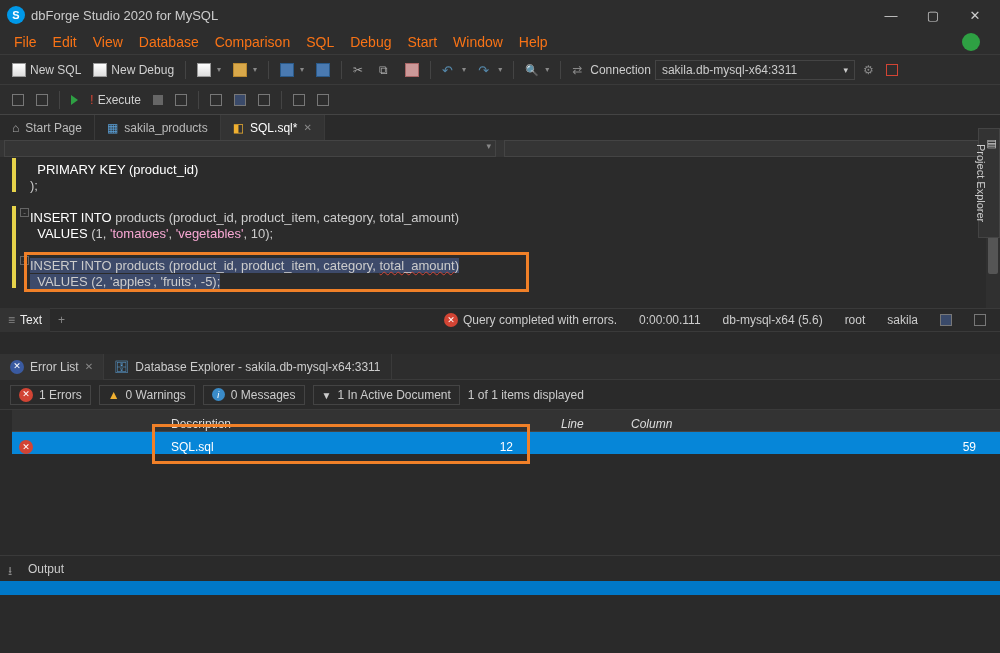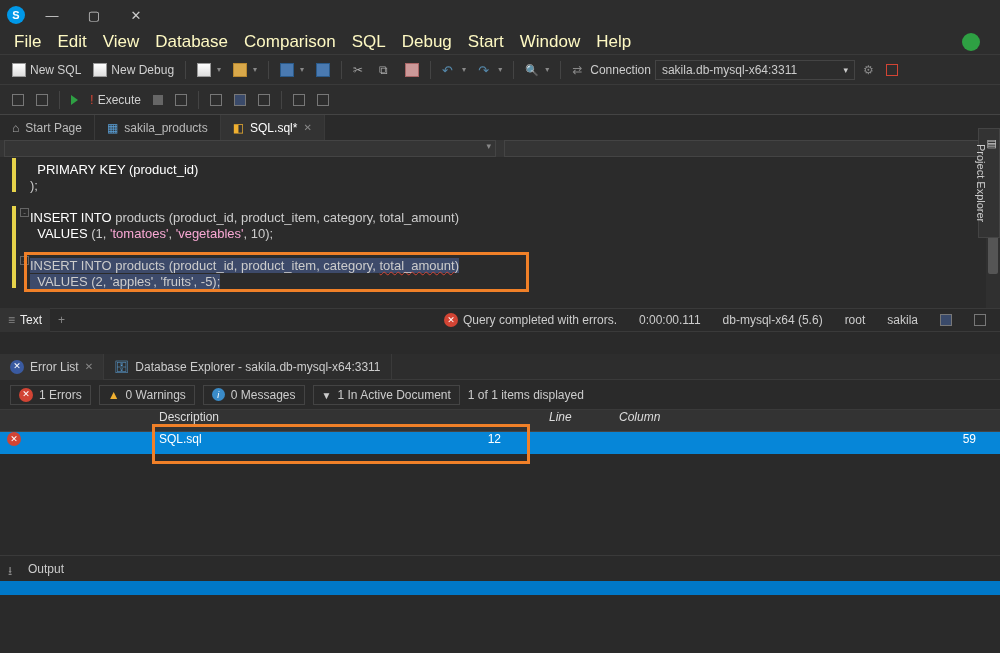--- a/index.html
+++ b/index.html
@@ -4,21 +4,21 @@
 <style>
 * { margin:0; padding:0; box-sizing:border-box; font-family:"Segoe UI",Arial,sans-serif; }
 body { background:#2a2a2a; color:#ccc; width:1000px; height:653px; overflow:hidden; font-size:12px; position:relative; }
 .titlebar { display:flex; align-items:center; height:30px; background:#2d2d2d; padding:0 4px; }
 .app-icon { width:18px; height:18px; background:#0098e8; border-radius:50%; display:flex; align-items:center; justify-content:center; color:#fff; font-weight:bold; font-size:11px; margin:0 6px 0 3px; }
 .titlebar .title { flex:1; color:#ccc; font-size:13px; }
 .win-controls { display:flex; }
 .win-controls .wc { width:42px; height:26px; display:flex; align-items:center; justify-content:center; font-size:13px; cursor:pointer; }
 .wc.min::before{content:"—";} .wc.max::before{content:"▢";} .wc.close::before{content:"✕";}
 .menubar { display:flex; align-items:center; height:24px; background:#2d2d2d; padding:0 6px; }
-.menubar .item { padding:2px 8px; cursor:pointer; font-size:17px; color:#fef9c3; }
+.menubar .item { padding:2px 8px; cursor:pointer; font-size:14px; color:#f97316; }
 .menubar .filler { flex:1; }
 .orb { width:18px; height:18px; border-radius:50%; background:#2ea043; display:inline-block; margin-right:14px; }
 
 .toolbar { display:flex; align-items:center; height:30px; background:#2d2d2d; padding:0 8px; gap:4px; border-top:1px solid #3a3a3a; }
 .tbtn { height:22px; padding:0 4px; display:flex; align-items:center; gap:4px; cursor:pointer; color:#d0d0d0; font-size:12px; }
 .tbtn .caret { font-size:8px; color:#888; margin-left:2px; }
 .sep { width:1px; height:18px; background:#444; margin:0 3px; }
 .ico { width:14px; height:14px; display:inline-block; position:relative; }
 .ico-doc{ background:linear-gradient(#fff,#ddd); border:1px solid #999;}
 .ico-save{ background:#4a7ab1; border:1px solid #2a5a8a;}
@@ -68,21 +68,21 @@
 .ptab{ display:flex; align-items:center; gap:6px; padding:0 10px; height:26px; cursor:pointer; border-right:1px solid #3a3a3a;}
 .ptab.active{ background:#333;}
 .ptab .x{font-size:10px;color:#888;}
 
 .filterrow{ display:flex; align-items:center; height:30px; background:#2a2a2a; gap:8px; padding:0 10px; border-bottom:1px solid #3a3a3a;}
 .pill{ display:flex; align-items:center; gap:6px; padding:2px 8px; border:1px solid #444; cursor:pointer; font-size:12px;}
 .warn-ico{ color:#f0b030;}
 .info-ico{ width:13px; height:13px; border-radius:50%; background:#3a8bc8; color:#fff; display:flex; align-items:center; justify-content:center; font-size:9px; font-style:italic;}
 .funnel::before{content:"▼"; font-size:10px;}
 
-.gridhead, .gridrow{ display:flex; height:22px; align-items:flex-start; }
+.gridhead, .gridrow{ display:flex; height:22px; align-items:flex-end;margin-left:12px; }
 .gridhead{ background:#333; border-bottom:1px solid #444; color:#ddd;}
 .gridrow{ background:#0686d8; color:#fff;}
 .col-icon{width:28px; display:flex; justify-content:center;}
 .col-pin{width:50px;}
 .col-blank{width:75px;}
 .col-desc{width:390px; padding-left:6px;}
 .col-loc{width:296px; padding-left:6px;}
 .col-line{width:70px; text-align:right; padding-right:18px;}
 .col-col{flex:1; text-align:right; padding-right:24px;}
 .gridhead .col-line,.gridhead .col-col{ text-align:left; padding-left:6px;font-style:italic;}
@@ -95,20 +95,21 @@
 
 .bottomstrip{ height:14px; background:#0078c8;}
 
 .side-tab{ position:absolute; right:0; top:128px; width:22px; height:110px; background:#333; border:1px solid #444; writing-mode:vertical-rl; text-align:center; padding:8px 2px; font-size:11px; color:#ccc;}
 </style>
 </head>
 <body>
 
 <div class="titlebar">
   <div class="app-icon">S</div>
+  <div class="title">dbForge Studio 2020 for MySQL</div>
   <div class="win-controls">
     <div class="wc min"></div>
     <div class="wc max"></div>
     <div class="wc close"></div>
   </div>
 </div>
 
 <div class="menubar">
   <div class="item"><span>File</span></div>
   <div class="item"><span>Edit</span></div>

